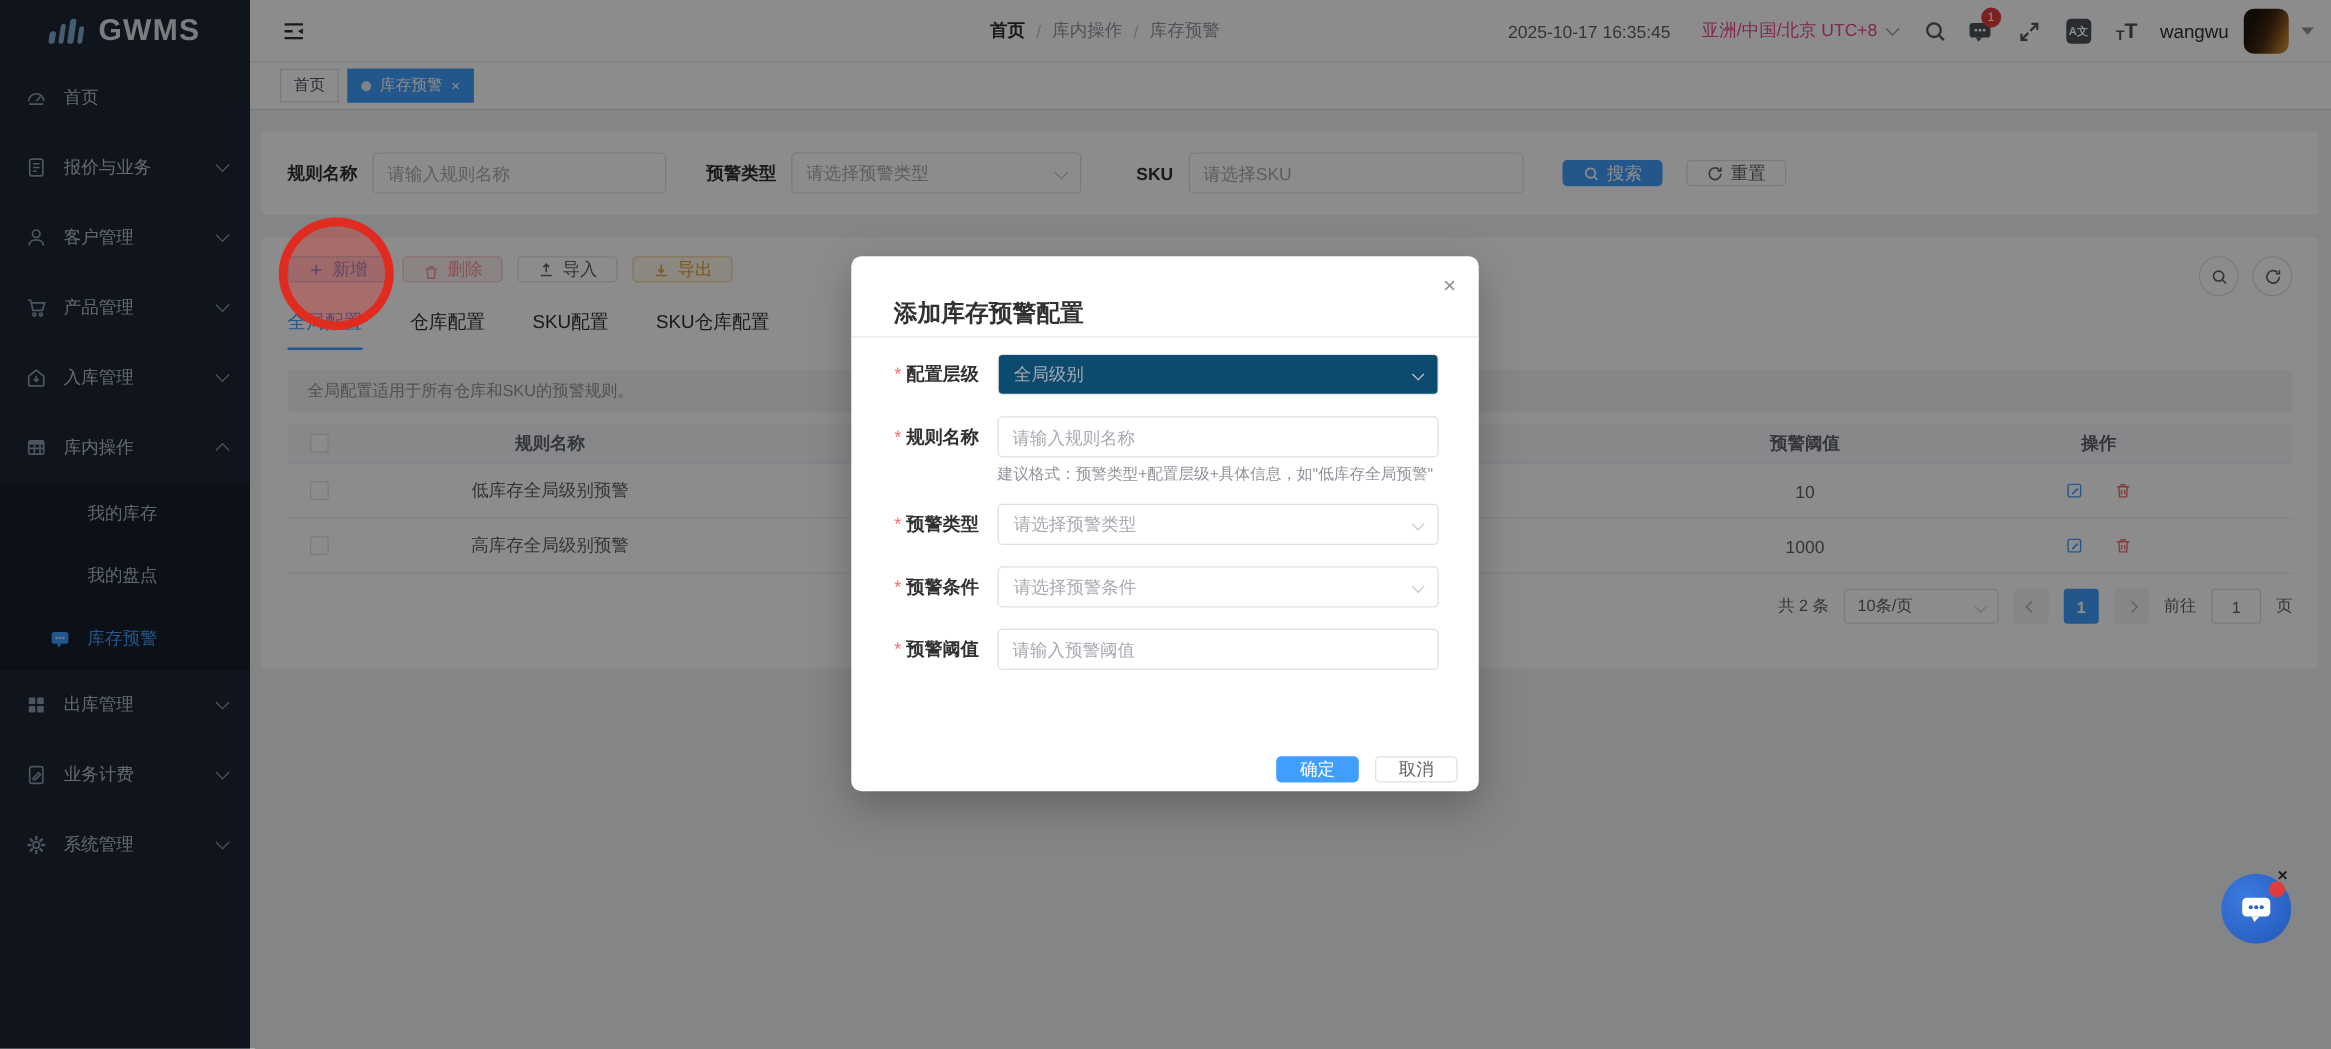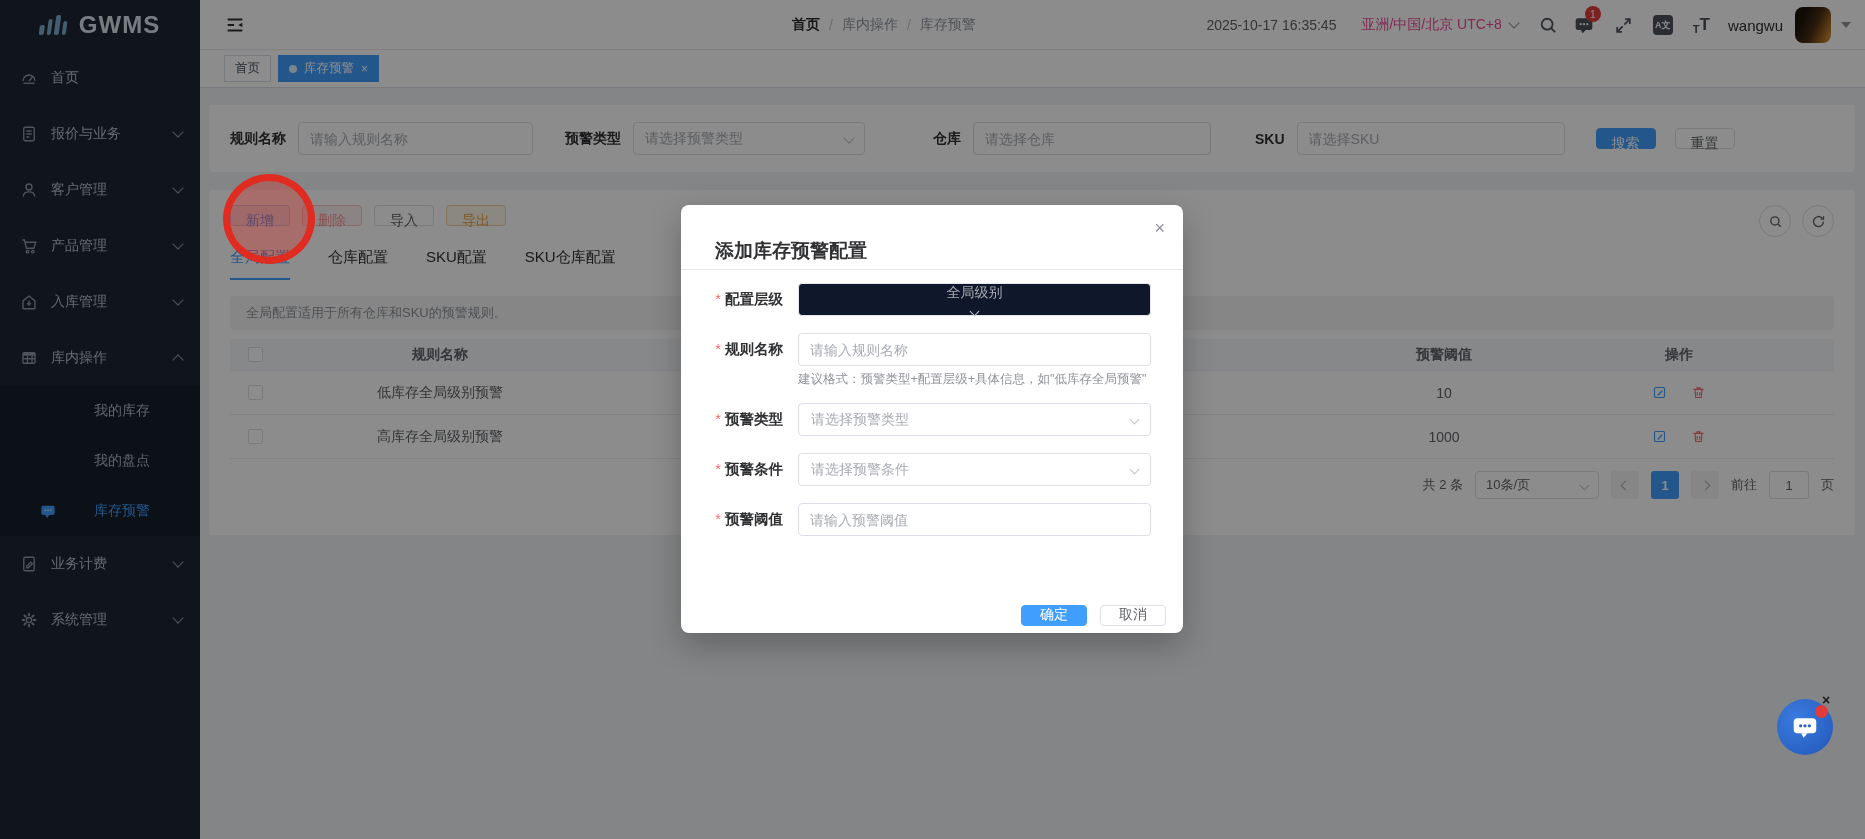--- a/index.html
+++ b/index.html
@@ -13,21 +13,21 @@
   .logo-bars { display:flex; align-items:flex-end; gap:3px; transform:skewX(-8deg); }
   .logo-bars i { width:4.5px; background:#7ea9cb; border-radius:2px; display:block; }
   .logo-text { color:#dfe4ea; font-size:24px; font-weight:bold; letter-spacing:1px; }
   .s-item { height:56px; display:flex; align-items:center; padding:0 18px 0 20px; color:#b6c0cd; font-size:14px; cursor:pointer; }
   .s-ico { width:18px; height:18px; margin-right:13px; display:inline-flex; color:#8f9bab; flex:none; }
   .s-ico svg { width:18px; height:18px; }
   .s-label { flex:1; }
   .chev { width:8px; height:8px; border-right:1.5px solid #8f9bab; border-bottom:1.5px solid #8f9bab; transform:rotate(45deg); margin-top:-4px; flex:none; }
   .chev.up { transform:rotate(-135deg); margin-top:4px; }
   .submenu { background:#171e2b; }
-  .sub-item { height:50px; display:flex; align-items:center; padding-left:94px; color:#aeb9c6; font-size:14px; position:relative; cursor:pointer; }
+  .sub-item { height:50px; display:flex; align-items:center; padding-left:70px; color:#aeb9c6; font-size:14px; position:relative; cursor:pointer; }
   .sub-item.active { color:#409eff; }
   .sub-ico { position:absolute; left:40px; top:17px; width:16px; height:16px; }
 
   
   .header { position:absolute; left:200px; top:0; width:1665px; height:50px; background:#fff; border-bottom:1px solid #e8eaed; z-index:5; }
   .hamburger { position:absolute; left:24px; top:14px; width:22px; height:22px; color:#303133; cursor:pointer; }
   .crumbs { position:absolute; left:592px; top:0; height:50px; display:flex; align-items:center; gap:9px; font-size:14px; }
   .crumb-first { color:#303133; font-weight:600; }
   .crumb { color:#90959e; }
   .crumb-sep { color:#c0c4cc; }
@@ -58,21 +58,21 @@
   #filter-card { left:209px; top:105px; width:1646px; height:67px; display:flex; align-items:center; padding:0 21px; }
   #table-card { left:209px; top:190px; width:1646px; height:345px; padding:15px 21px 0; }
 
   .f-group { display:flex; align-items:center; }
   .f-label { font-weight:600; color:#303133; font-size:14px; margin-right:12px; white-space:nowrap; }
   .inp { height:33px; border:1px solid #dcdfe6; border-radius:4px; padding:0 11px; font-size:14px; color:#606266; background:#fff; outline:none; }
   .inp::placeholder { color:#a8abb2; }
   .sel { height:33px; border:1px solid #dcdfe6; border-radius:4px; padding:0 11px; display:flex; align-items:center; justify-content:space-between; font-size:14px; color:#a8abb2; background:#fff; cursor:pointer; }
   .sel .chev { border-color:#c0c4cc; margin-top:-2px; }
 
-  .btn { height:21px; border-radius:4px; padding:0 15px; font-size:14px; display:inline-flex; align-items:center; gap:6px; border:1px solid #dcdfe6; background:#fff; color:#606266; cursor:pointer; white-space:nowrap;flex-direction:column; }
+  .btn { height:21px; border-radius:4px; padding:0 15px; font-size:14px; display:inline-flex; align-items:center; gap:6px; border:1px solid #dcdfe6; background:#fff; color:#606266; cursor:pointer; white-space:nowrap; }
   .btn svg { width:14px; height:14px; }
   .btn-primary { background:#409eff; border-color:#409eff; color:#fff; }
   .btn-plain-primary { background:#ecf5ff; border-color:#b3d8ff; color:#409eff; }
   .btn-plain-danger { background:#fef0f0; border-color:#fbc4c4; color:#f89898;align-items:flex-end; }
   .btn-plain-warning { background:#fdf6ec; border-color:#f3d19e; color:#e6a23c; }
 
   .toolbar { display:flex; align-items:center; gap:12px; position:relative; }
   .toolbar-right { position:absolute; right:0; top:0; display:flex; gap:11px; }
   .icon-circle { width:32px; height:32px; border:1px solid #dcdfe6; border-radius:50%; display:flex; align-items:center; justify-content:center; color:#606266; background:#fff; cursor:pointer; }
   .icon-circle svg { width:15px; height:15px; }
@@ -107,21 +107,21 @@
   .overlay { position:absolute; inset:0; background:rgba(0,0,0,0.45); z-index:100; }
   .dialog { position:absolute; left:681px; top:205px; width:502px; height:428px; background:#fff; border-radius:8px; z-index:110; box-shadow:0 12px 32px rgba(0,0,0,.25); }
   .dlg-close { position:absolute; top:14px; right:18px; color:#909399; font-size:18px; cursor:pointer; line-height:1; }
   .dlg-title { position:absolute; left:34px; top:33px; font-size:19px; color:#303133; font-weight:600; }
   .dlg-divider { position:absolute; left:0; right:0; top:64px; border-bottom:1px solid #e4e7ed; }
   .frow { position:absolute; left:0; width:100%; height:33px; display:flex; align-items:center; }
   .flabel { width:102px; text-align:right; font-size:14.5px; color:#303133; font-weight:600; white-space:nowrap; }
   .star { color:#f56c6c; margin-right:4px; font-weight:400; }
   .fctl { margin-left:15px; width:353px; }
   .dlg-sel { height:33px; border:1px solid #dcdfe6; border-radius:4px; display:flex; align-items:center; justify-content:space-between; padding:0 12px; color:#a8abb2; font-size:14px; background:#fff; cursor:pointer; }
-  .dlg-sel.disabled { background:#0f172a; border-color:#e4e7ed; cursor:not-allowed;flex-direction:column; }
+  .dlg-sel.disabled { background:#0c4a6e; border-color:#e4e7ed; cursor:not-allowed; }
   .dlg-inp { width:353px; }
   .hint { position:absolute; left:117px; top:166px; font-size:12.5px; color:#909399; }
   .dlg-buttons { position:absolute; right:17px; top:400px; display:flex; gap:13px; }
   .dlg-buttons .btn { padding:0 18px; }
 
   
   .annotation-circle { position:absolute; left:223px; top:174px; width:92px; height:90px; border:7px solid #e02b20; border-radius:50%; background:rgba(224,45,35,0.32); z-index:120; }
   .chat-fab { position:absolute; left:1777px; top:699px; width:56px; height:56px; border-radius:50%; background:radial-gradient(circle at 35% 35%, #3b7be0, #2257b8); z-index:120; display:flex; align-items:center; justify-content:center; cursor:pointer; }
   .chat-reddot { position:absolute; width:13px; height:13px; background:#e23b3b; border-radius:50%; top:6px; right:5px; }
   .chat-x { position:absolute; left:1822px; top:692px; color:#1d1d1d; font-size:14px; font-weight:bold; z-index:121; cursor:pointer; }
@@ -217,20 +217,32 @@
               <rect x="2" y="4" width="20" height="14" rx="3" fill="#409eff"></rect>
               <polygon points="8,18 14,18 10.5,22.5" fill="#409eff"></polygon>
               <circle cx="8" cy="11" r="1.4" fill="#cfe4ff"></circle>
               <circle cx="12" cy="11" r="1.4" fill="#cfe4ff"></circle>
               <circle cx="16" cy="11" r="1.4" fill="#cfe4ff"></circle>
             </svg></span>
         <span class="s-label">库存预警</span>
       </div>
     </div>
 
+    <div class="s-item">
+      <span class="s-ico">
+          <svg viewBox="0 0 24 24" fill="currentColor">
+            <rect x="4" y="4" width="7" height="7" rx="1"></rect>
+            <rect x="13" y="4" width="7" height="7" rx="1"></rect>
+            <rect x="4" y="13" width="7" height="7" rx="1"></rect>
+            <rect x="13" y="13" width="7" height="7" rx="1"></rect>
+          </svg>
+        </span>
+      <span class="s-label">出库管理</span>
+      <span class="chev"></span>
+    </div>
     <div class="s-item">
       <span class="s-ico">
           <svg viewBox="0 0 24 24" fill="none" stroke="currentColor" stroke-width="1.8">
             <rect x="5" y="3" width="14" height="18" rx="2"></rect>
             <path d="M9 15l5.5-5.5 2 2L11 17H9z"></path>
           </svg>
         </span>
       <span class="s-label">业务计费</span>
       <span class="chev"></span>
     </div>
@@ -318,24 +330,20 @@
       <span class="f-label">规则名称</span>
       <input class="inp" style="width: 235px;" placeholder="请输入规则名称">
     </div>
     <div class="f-group" style="margin-left:32px">
       <span class="f-label">预警类型</span>
       <div class="sel" style="width:232px">
         <span>请选择预警类型</span>
         <span class="chev"></span>
       </div>
     </div>
-    <div class="f-group" style="margin-left:68px">
-      <span class="f-label">仓库</span>
-      <input class="inp" style="width: 238px;" placeholder="请选择仓库">
-    </div>
     <div class="f-group" style="margin-left:44px">
       <span class="f-label">SKU</span>
       <input class="inp" style="width: 268px;" placeholder="请选择SKU">
     </div>
     <button class="btn btn-primary" style="margin-left:31px">
       <svg viewBox="0 0 24 24" fill="none" stroke="#fff" stroke-width="2.4">
           <circle cx="11" cy="11" r="6.5"></circle>
           <path d="M16 16l4.5 4.5"></path>
         </svg>
       <span>搜索</span>

